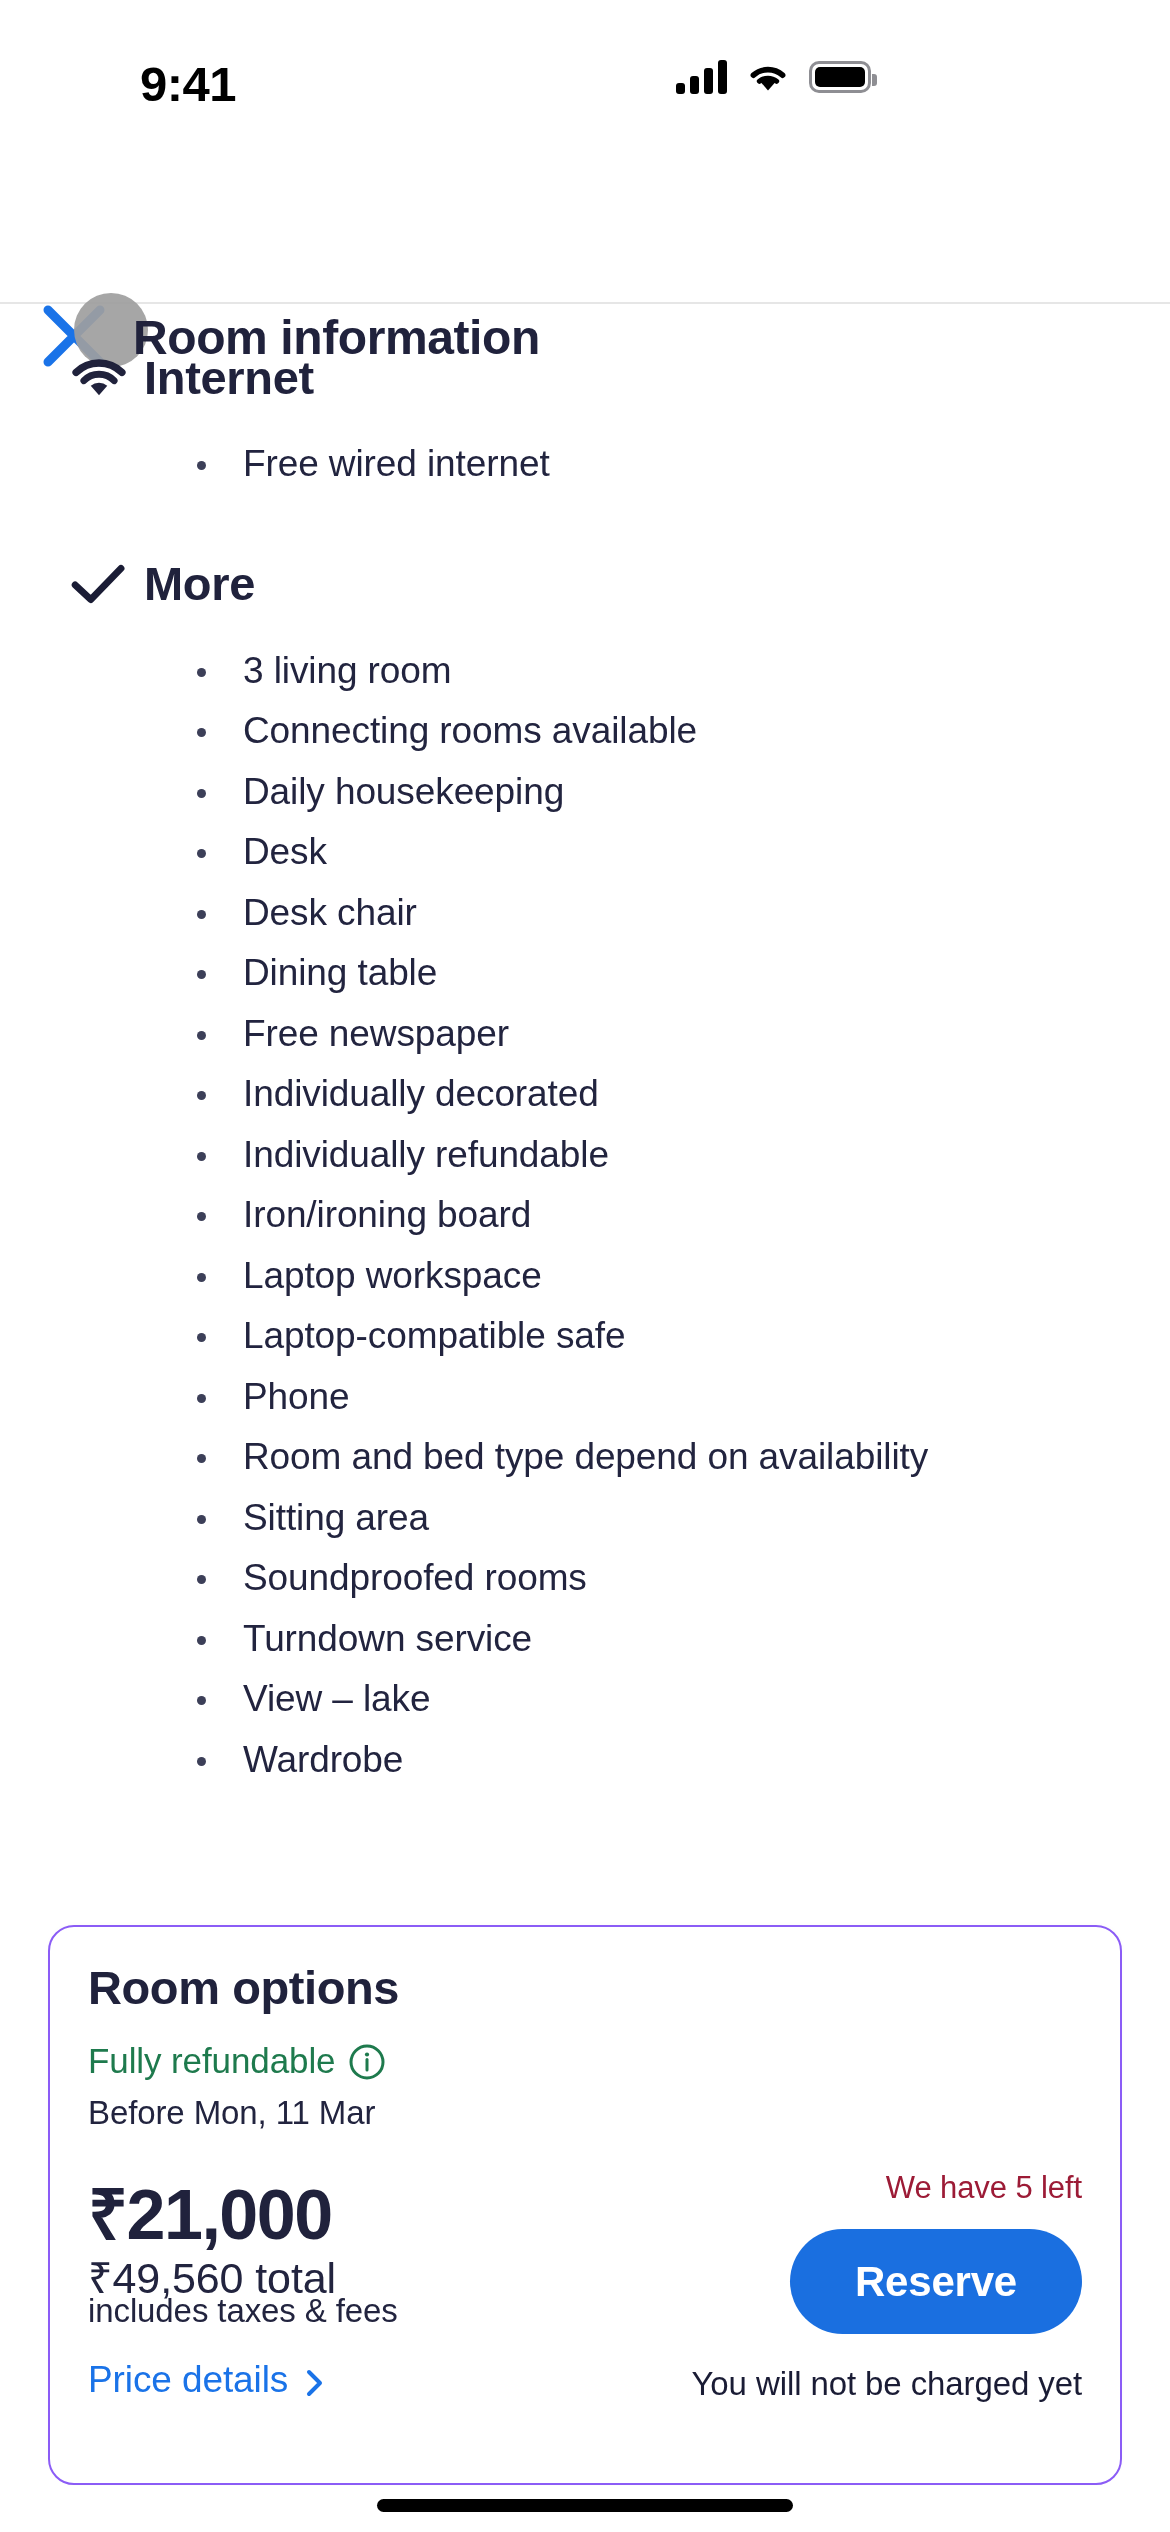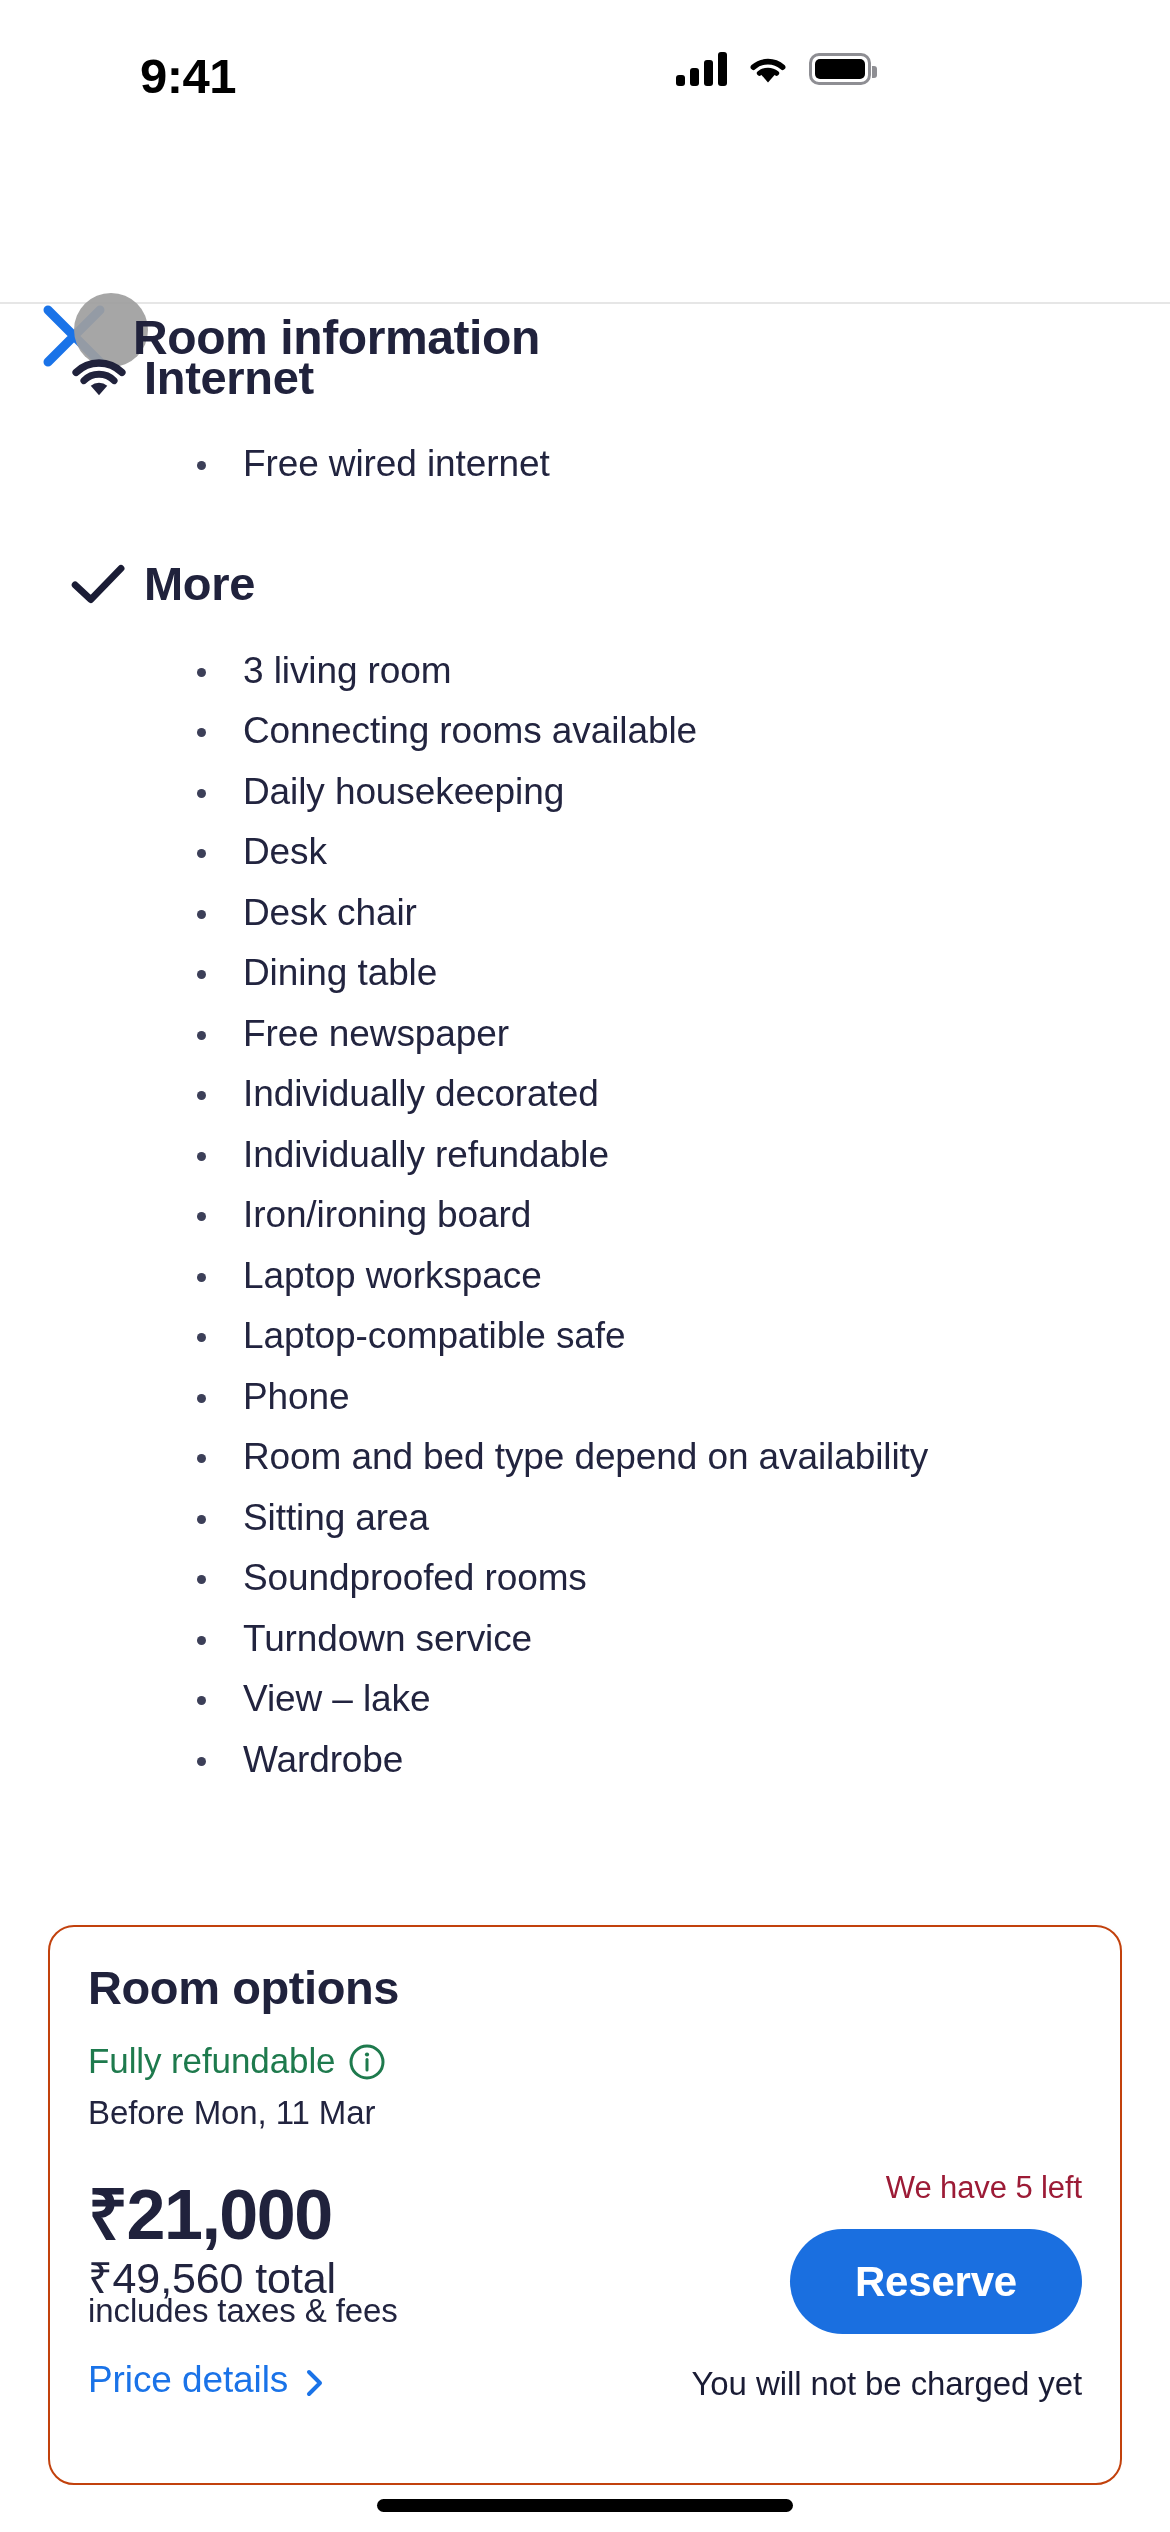--- a/index.html
+++ b/index.html
@@ -7,21 +7,21 @@
     width:1170px; height:2532px;
     background:#ffffff;
     font-family:"Liberation Sans", sans-serif;
     -webkit-font-smoothing:antialiased;
     overflow:hidden;
   }
   #screen { position:relative; width:1170px; height:2532px; background:#fff; }
 
   
   .statusbar{
-    position:absolute; top:4px; left:0; width:926px; height:105px;
+    position:absolute; top:12px; left:0; width:926px; height:105px;
   }
   .sb-time{
     position:absolute; left:140px; top:44px;
     font-size:49px; font-weight:700; color:#000; letter-spacing:-0.5px;
   }
   .sb-right{
     position:absolute; right:55px; top:48px;
     display:flex; align-items:center; gap:19px;
   }
   .sig{ display:flex; align-items:flex-end; gap:5px; height:34px; }
@@ -91,21 +91,21 @@
     position:absolute; left:179px; top:27px;
     width:9px; height:9px; border-radius:50%;
     background:#3c3f58;
   }
 
   
   .room-card{
     position:absolute; left:48px; top:1925px;
     width:1074px; height:560px;
     background:#fff;
-    border:2px solid #c2410c;
+    border:2px solid #8b5cf6;
     border-radius:26px;
     box-shadow:0 -1px 5px rgba(0,0,0,0.02);
   }
   .card-title{
     position:absolute; left:38px; top:33px;
     font-size:47px; font-weight:700; color:#20223c; letter-spacing:-0.4px;
   }
   .refund-row{
     position:absolute; left:38px; top:114px;
     display:flex; align-items:flex-end; gap:13px;

